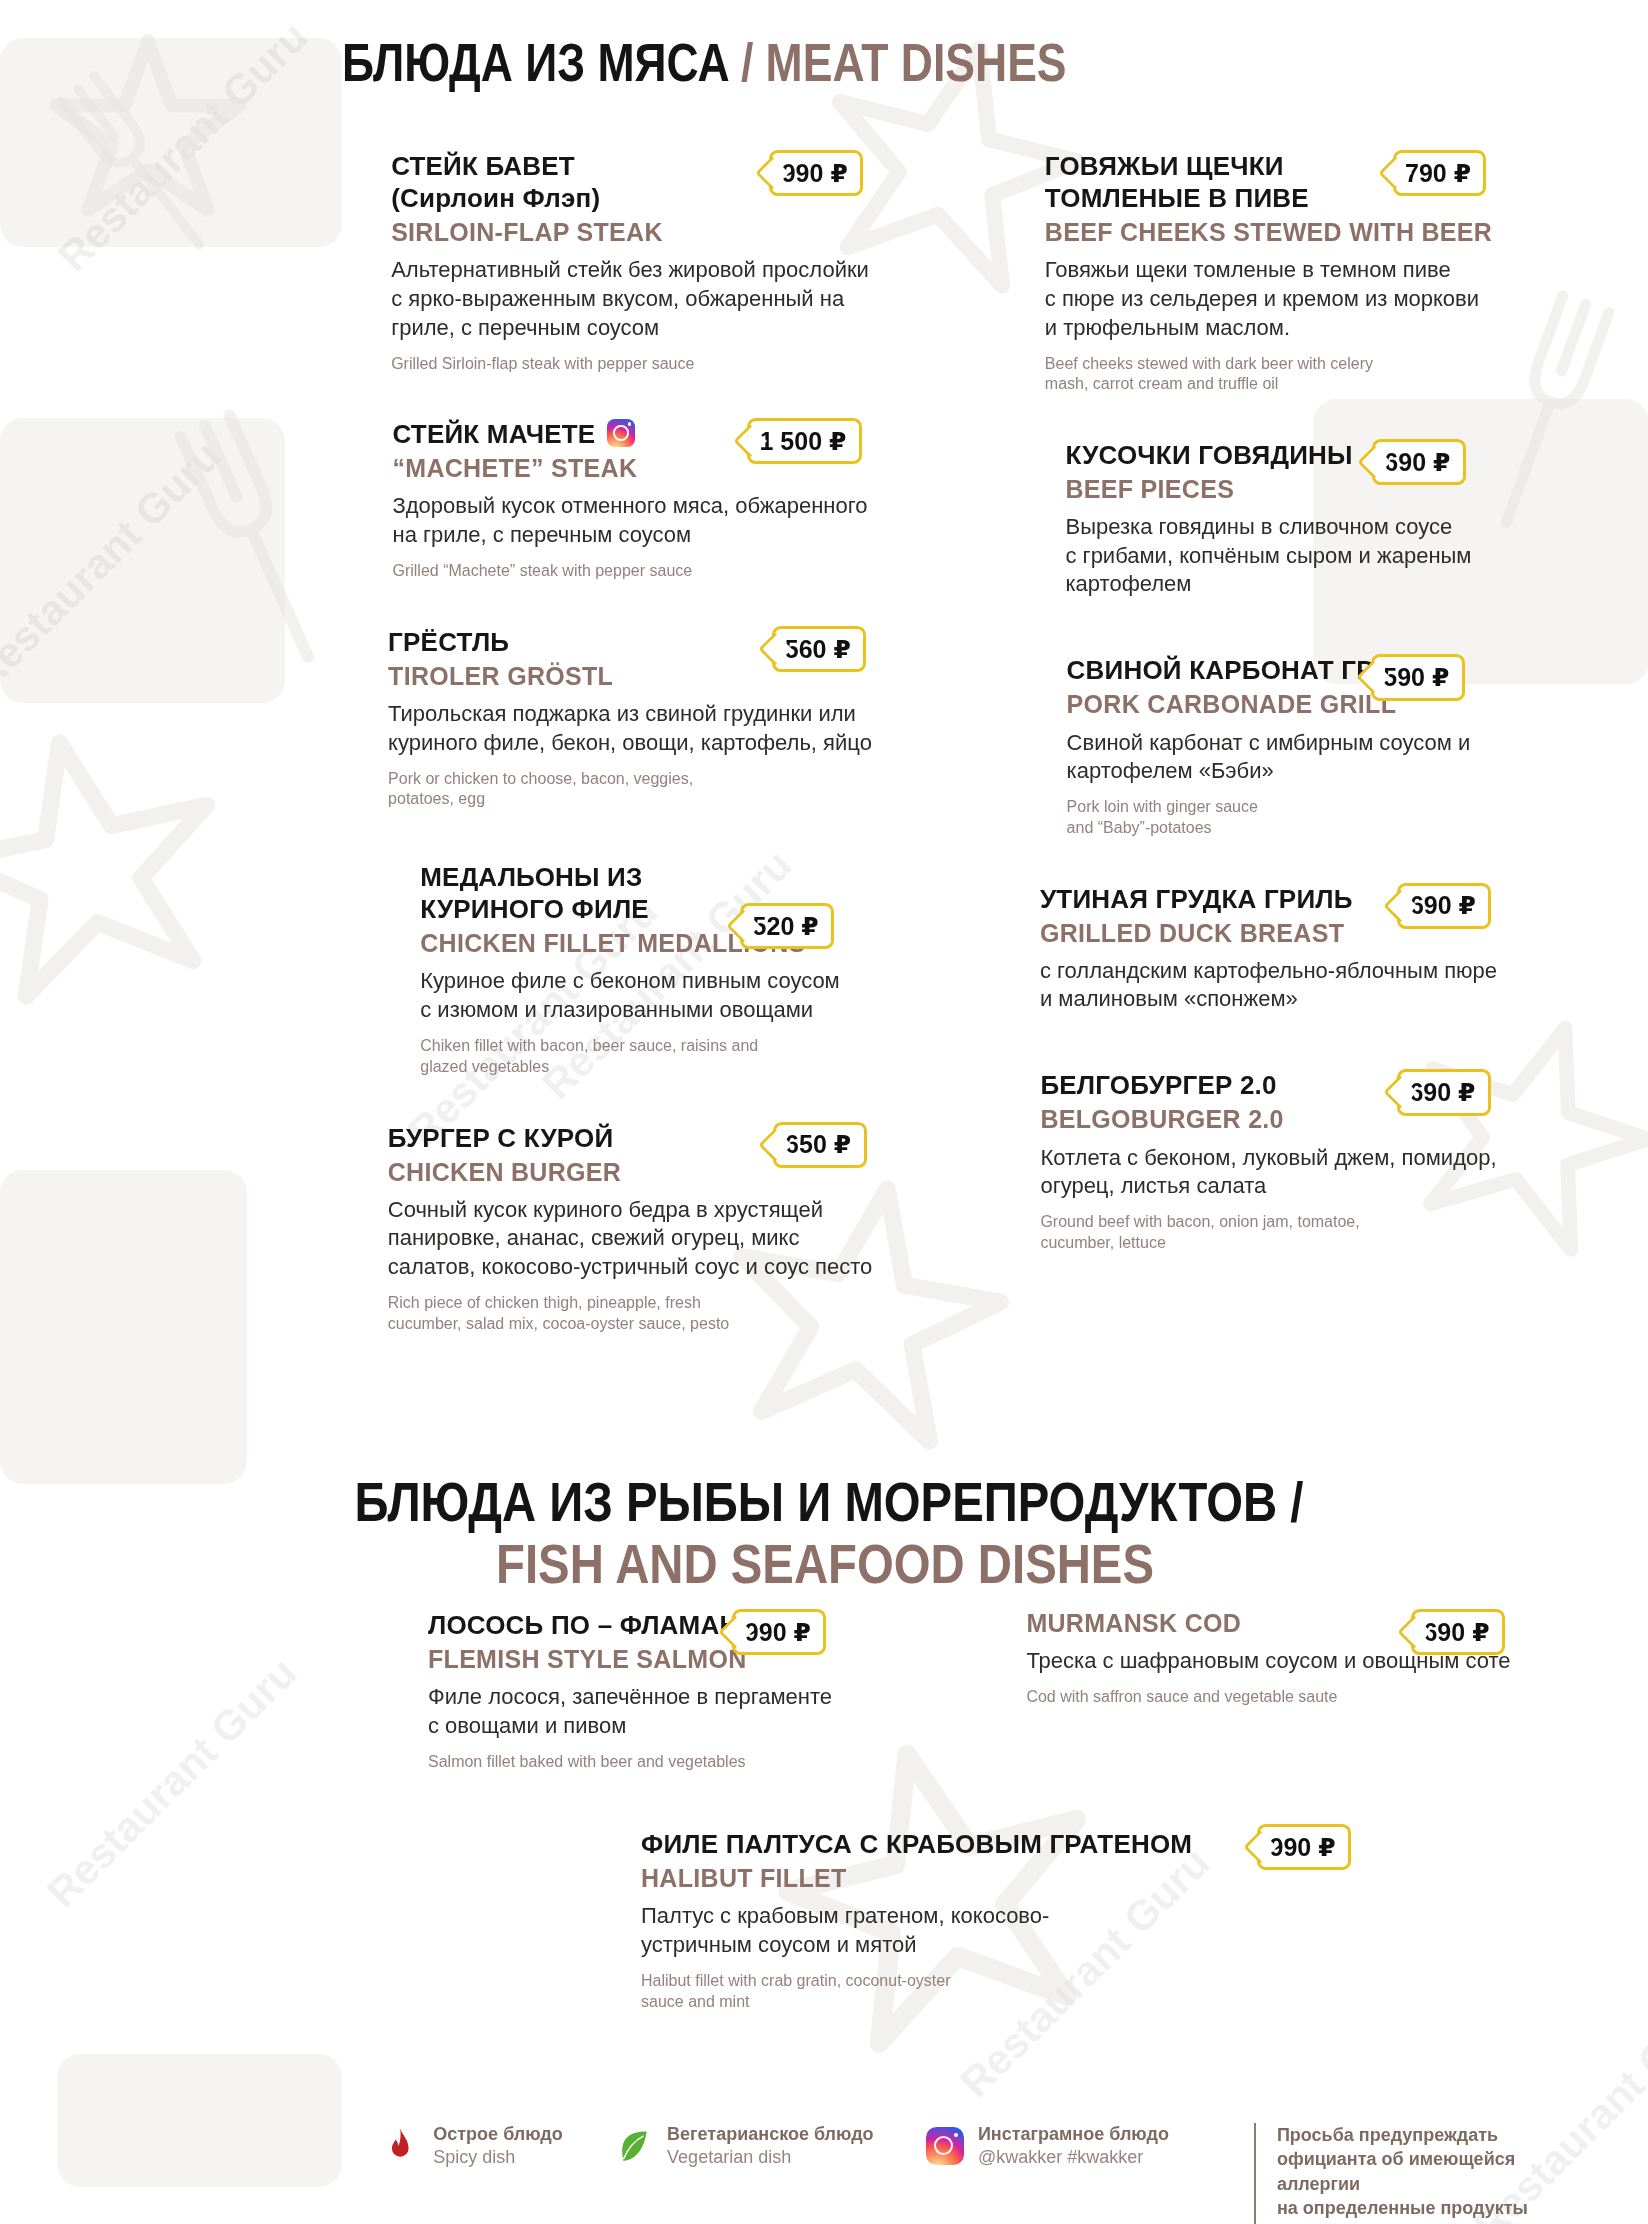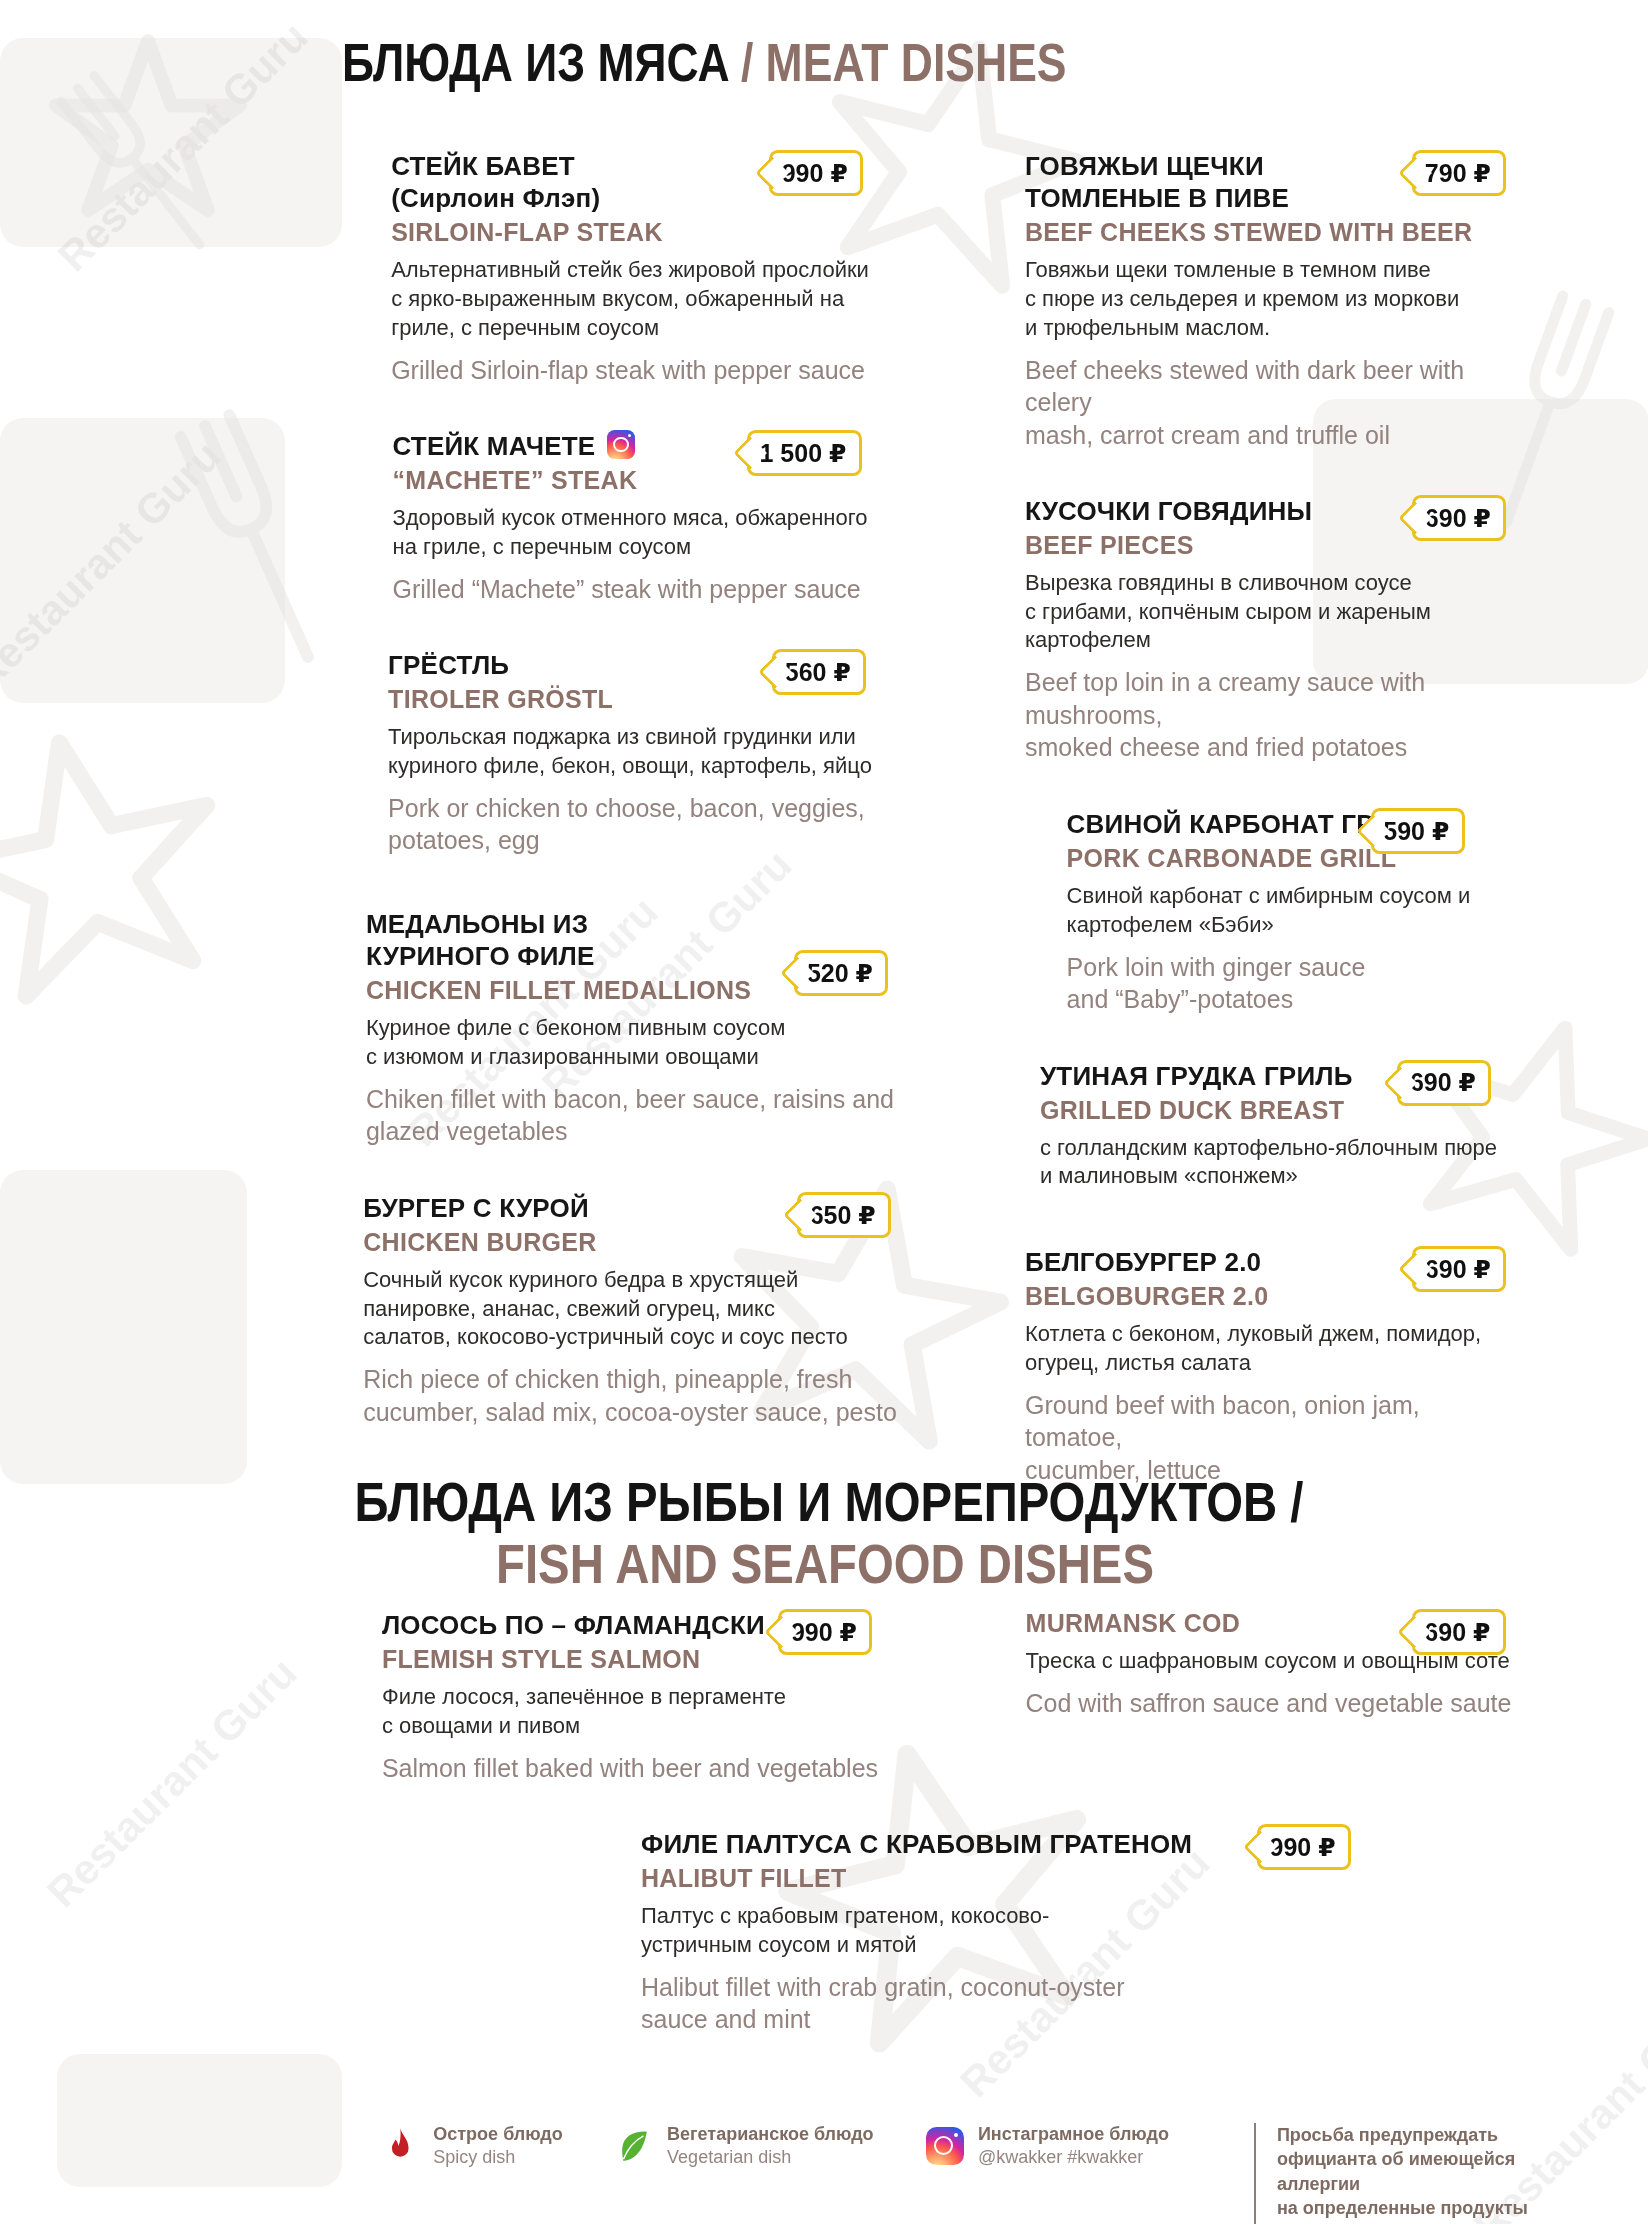--- a/index.html
+++ b/index.html
@@ -48,21 +48,21 @@
     line-height:1.24;white-space:pre-line;letter-spacing:0.2px;
   }
   .item h4{
     margin:0 0 8.6px 0;font-size:25px;font-weight:bold;color:#8d7168;
     line-height:1.18;letter-spacing:0.3px;
   }
   .item .desc-ru{
     margin:0 0 11.4px 0;font-size:22px;color:#2e2c2b;line-height:1.3;white-space:pre-line;
   }
   .item .desc-en{
-    margin:0;font-size:25px;color:#93827d;line-height:1.3;white-space:pre-line;
+    margin:0;font-size:16px;color:#93827d;line-height:1.3;white-space:pre-line;
   }
   .mt-gap{margin-top:23px;}
   
   .price-tag{
     position:absolute;top:0;right:5.7px;z-index:3;
     background:#fff;border:3.8px solid #eac11d;border-radius:8.6px;
     padding:5.7px 12.4px 5.7px 9.5px;font-size:25px;font-weight:bold;color:#101010;
     white-space:nowrap;line-height:1.15;
   }
   .price-tag::before{
@@ -232,22 +232,20 @@
 mash, carrot cream and truffle oil</p>
         <div class="price-tag"><span>790 ₽</span></div>
       </div>
 
       <div class="item">
         <h3>КУСОЧКИ ГОВЯДИНЫ</h3>
         <h4>BEEF PIECES</h4>
         <p class="desc-ru">Вырезка говядины в сливочном соусе
 с грибами, копчёным сыром и жареным
 картофелем</p>
-        <p class="desc-en">Beef top loin in a creamy sauce with mushrooms,
-smoked cheese and fried potatoes</p>
         <div class="price-tag"><span>690 ₽</span></div>
       </div>
 
       <div class="item">
         <h3>СВИНОЙ КАРБОНАТ ГРИЛЬ</h3>
         <h4>PORK CARBONADE GRILL</h4>
         <p class="desc-ru">Свиной карбонат с имбирным соусом и
 картофелем «Бэби»</p>
         <p class="desc-en">Pork loin with ginger sauce
 and “Baby”-potatoes</p>

